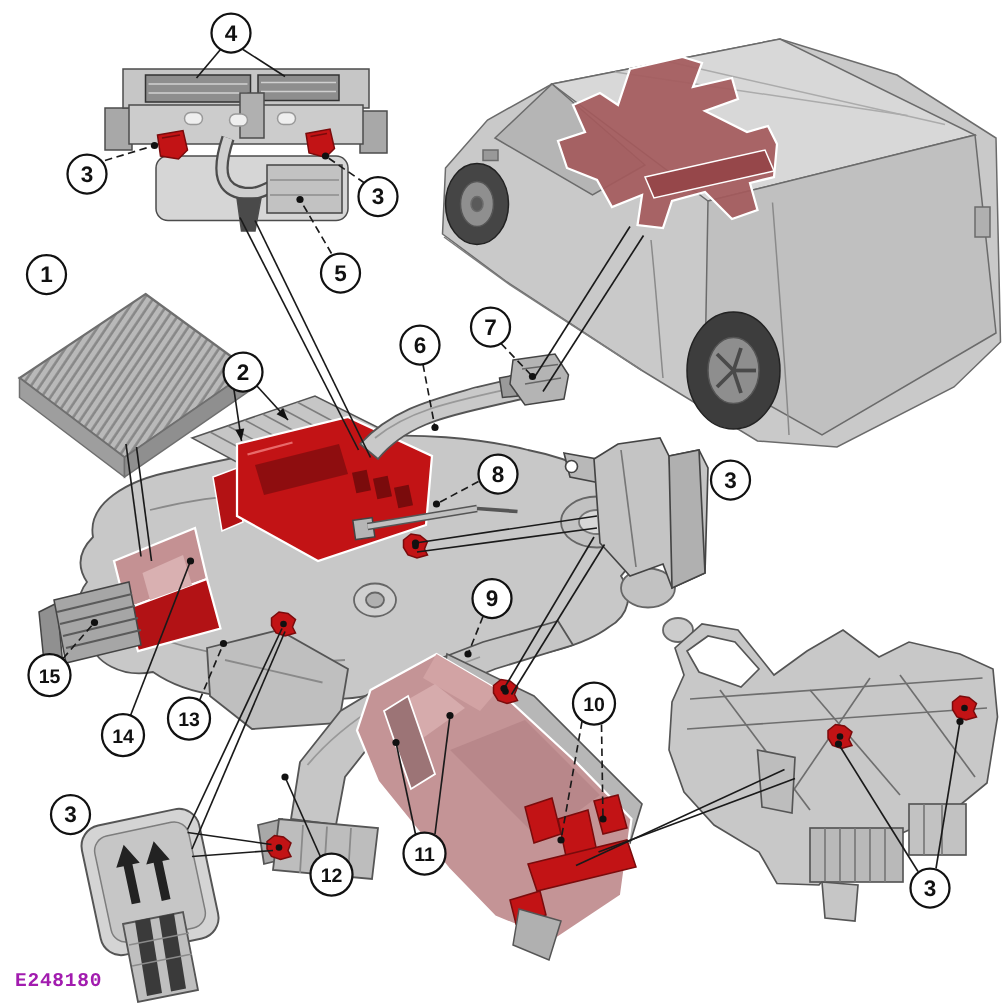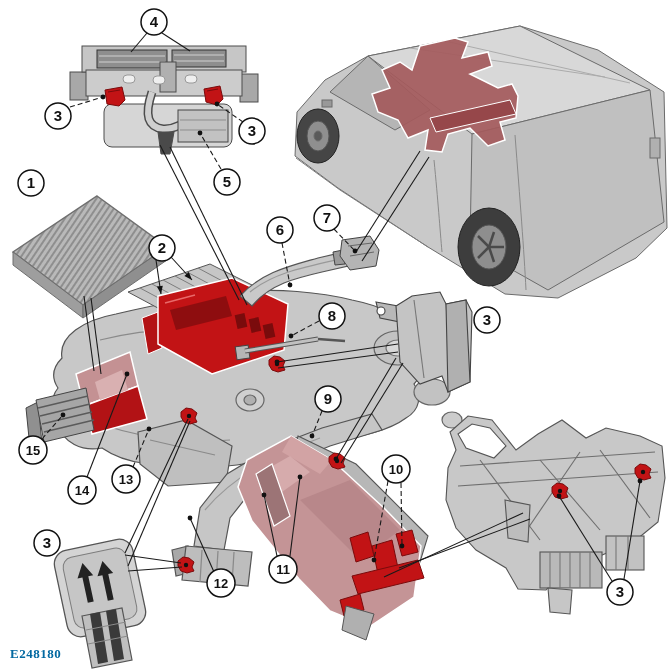--- a/index.html
+++ b/index.html
@@ -1,21 +1,21 @@
 <!DOCTYPE html>
 <html><head>
 <meta charset="utf-8">
 <style>
   html,body{margin:0;padding:0;}
   body{width:672px;height:672px;background:#ffffff;overflow:hidden;position:relative;
        font-family:"Liberation Sans",sans-serif;}
   #stage{position:absolute;left:0;top:0;width:672px;height:672px;}
   svg{display:block;}
-  .figcode{position:absolute;left:10px;top:646px;font-family:Liberation Serif, serif;
-           font-size:13px;font-weight:bold;color:#0369a1;letter-spacing:.5px;}
+  .figcode{position:absolute;left:10px;top:646px;font-family:Liberation Mono, monospace;
+           font-size:13px;font-weight:bold;color:#a21caf;letter-spacing:.5px;}
 </style>
 </head>
 <body>
 
 <div id="stage">
 <svg id="diagram" width="672" height="672" viewBox="0 0 672 672">
   <defs>
     <pattern id="filterhatch" width="5" height="5" patternUnits="userSpaceOnUse" patternTransform="rotate(34)">
       <rect width="5" height="5" fill="#b9b9b9"></rect>
       <line x1="1" y1="0" x2="1" y2="5" stroke="#878787" stroke-width="1.7"></line>

